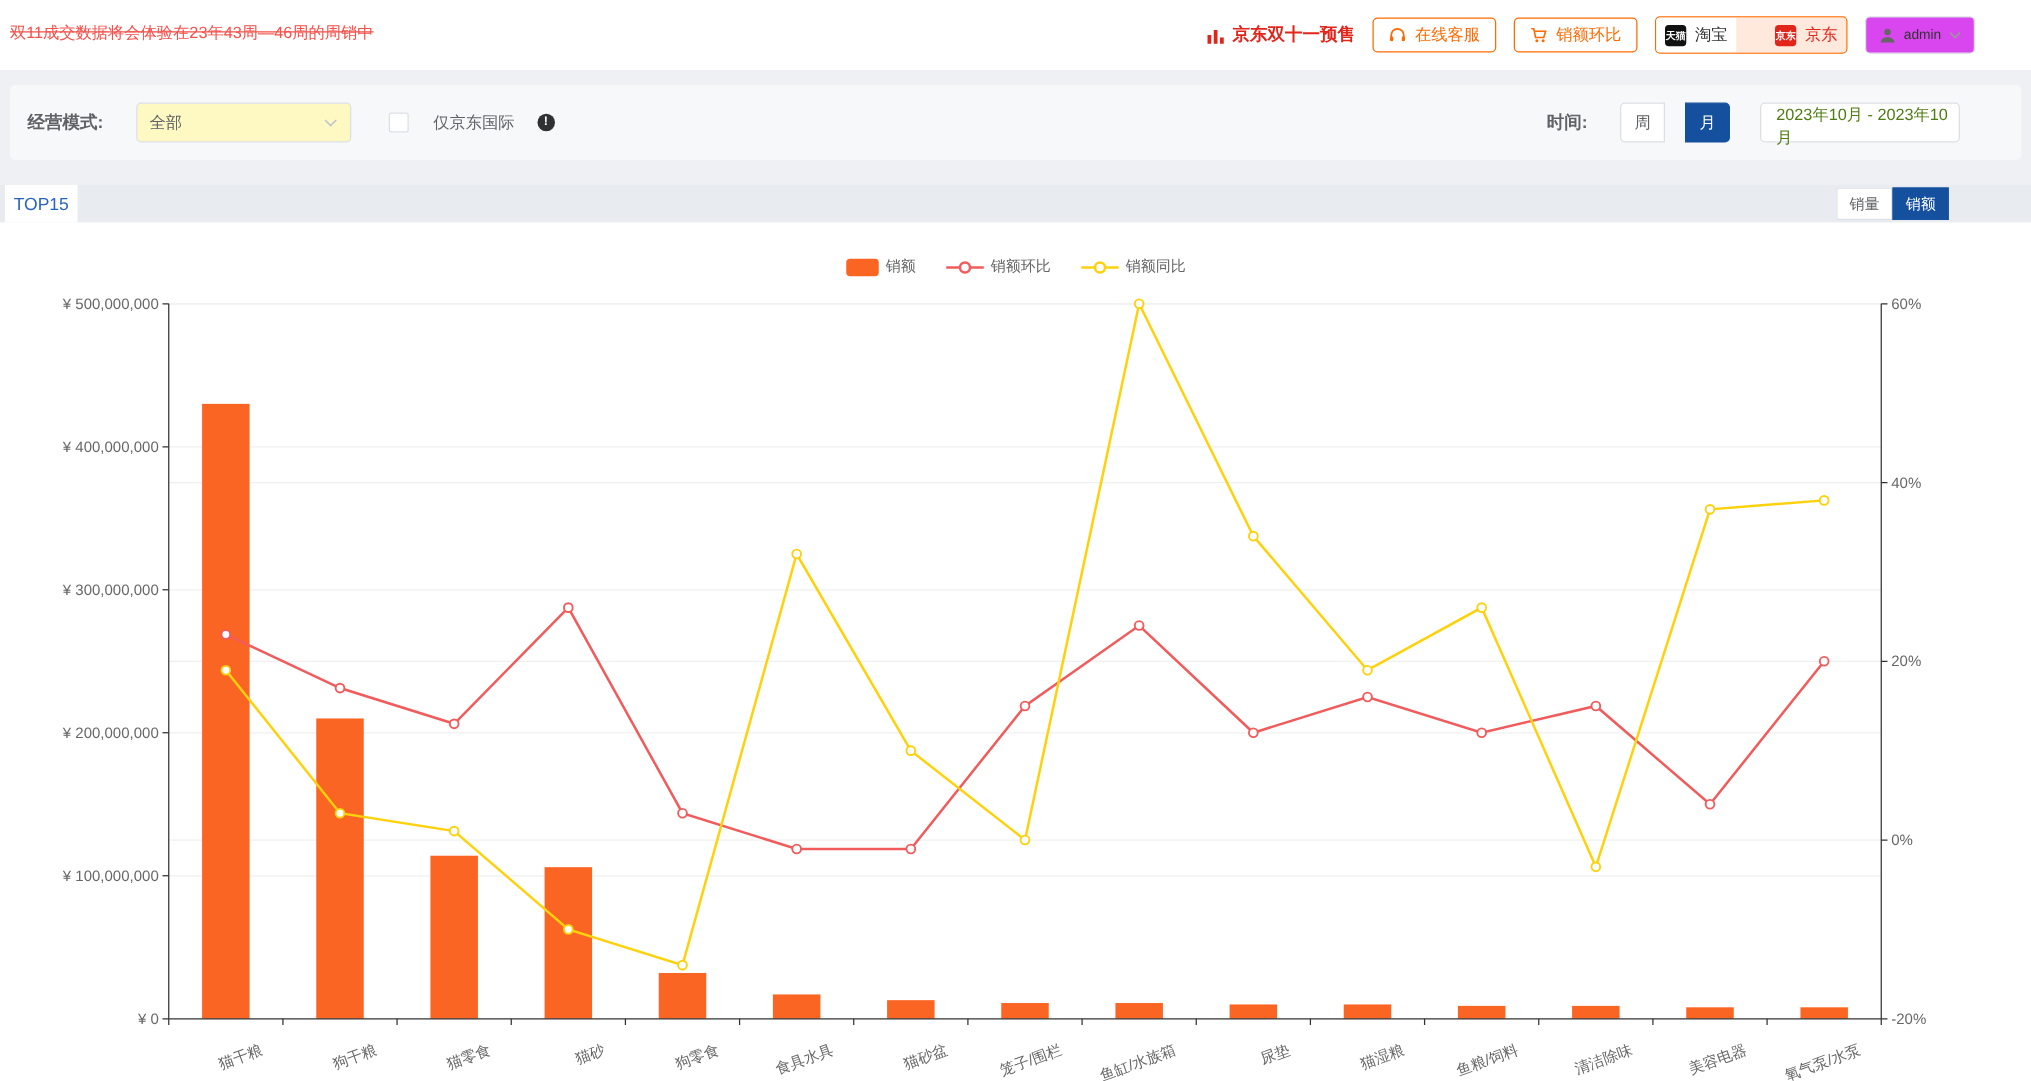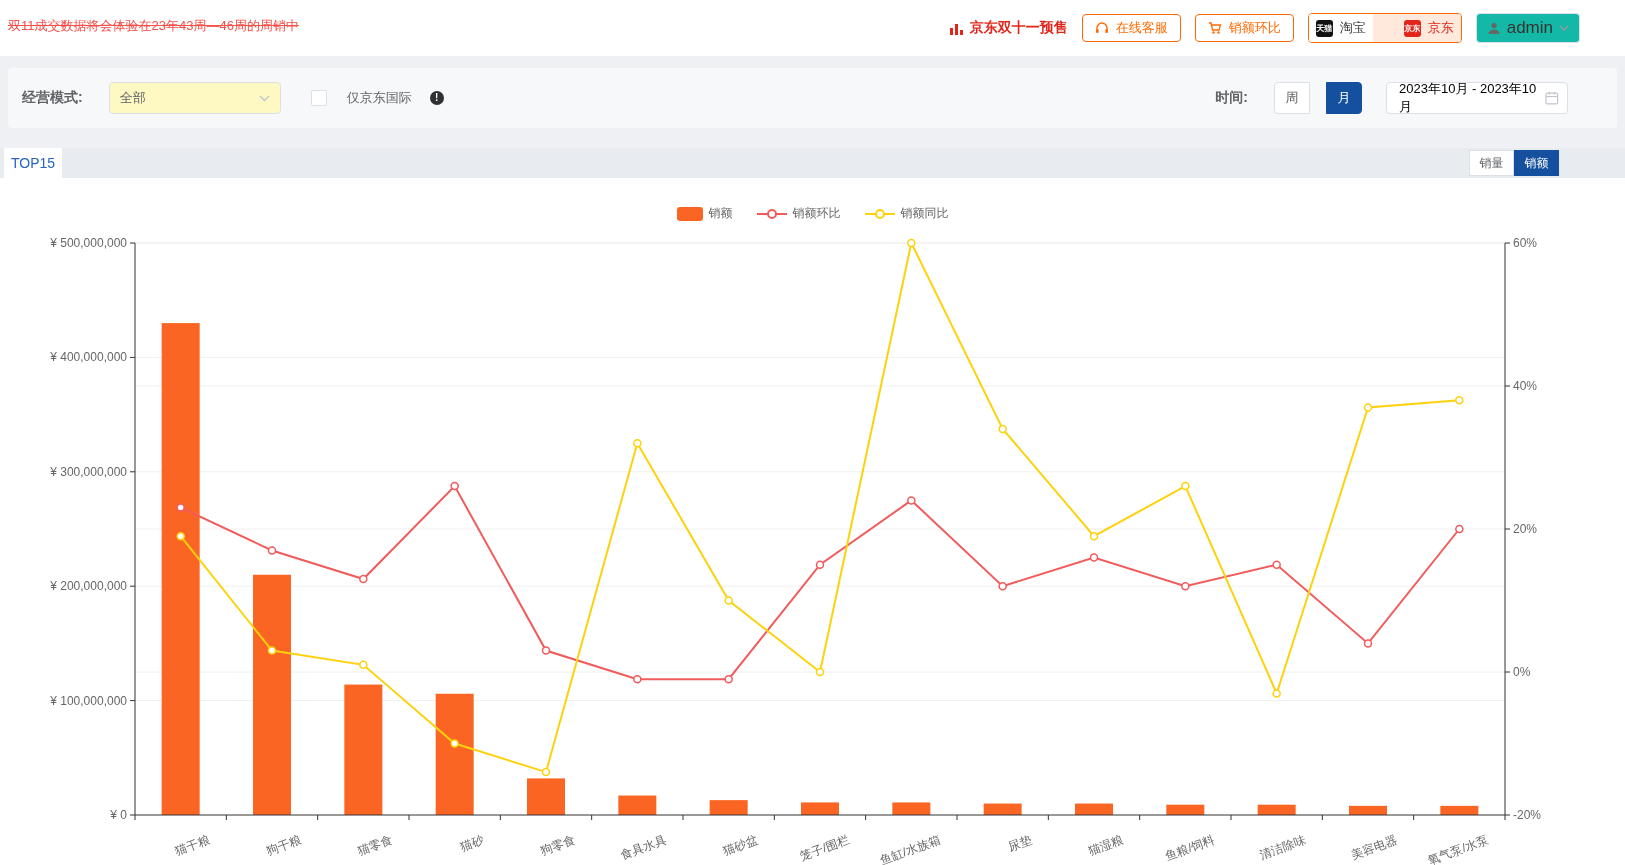--- a/index.html
+++ b/index.html
@@ -16,41 +16,41 @@
         border-radius:4px;display:flex;align-items:center;gap:7px;font-size:13px;cursor:pointer;box-sizing:border-box;}
   .combo{height:28px;border:1px solid #ff6a00;border-radius:4px;display:flex;align-items:stretch;
          overflow:hidden;font-size:13px;cursor:pointer;}
   .combo .seg{display:flex;align-items:center;gap:7px;padding:0 7px;}
   .combo .seg.tb{background:#fff;color:#333;}
   .combo .seg.jd{background:#ffe9dd;color:#e1251b;padding-left:31px;}
   .badge{width:17px;height:17px;border-radius:3px;color:#fff;font-size:8px;line-height:17px;
          text-align:center;font-weight:bold;}
   .badge.tmall{background:#111;}
   .badge.jdb{background:#e1251b;}
-  .userbtn{height:28px;padding:0 10px;border:1px solid #dcdfe6;border-radius:4px;background:#14b8a6;
-           display:flex;align-items:center;gap:6px;font-size:17px;color:#333;cursor:pointer;}
+  .userbtn{height:28px;padding:0 10px;border:1px solid #dcdfe6;border-radius:4px;background:#d946ef;
+           display:flex;align-items:center;gap:6px;font-size:11px;color:#333;cursor:pointer;}
 
   
   .filterbar{position:absolute;left:8px;right:8px;top:68px;height:60px;background:#f7f8fa;border-radius:4px;}
   .fgroup{position:absolute;top:14px;display:flex;align-items:center;gap:16px;}
   .flabel{font-size:14px;font-weight:bold;color:#606266;margin-right:10px;white-space:nowrap;}
   .select{height:32px;background:#fef9c3;border:1px solid #dcdfe6;border-radius:4px;display:flex;
           align-items:center;justify-content:space-between;padding:0 10px;font-size:13px;color:#606266;
           box-sizing:border-box;cursor:pointer;}
   .chk{width:14px;height:14px;border:1px solid #dcdfe6;border-radius:2px;background:#fff;cursor:pointer;}
   .chklabel{font-size:13px;color:#606266;margin-left:4px;}
   .info{width:14px;height:14px;border-radius:50%;background:#303133;color:#fff;font-size:10px;
         font-weight:bold;text-align:center;line-height:14px;margin-left:2px;}
   .tgl{height:32px;width:36px;box-sizing:border-box;font-size:13px;display:flex;align-items:center;
        justify-content:center;cursor:pointer;}
   .tgl.off{background:#fff;border:1px solid #dcdfe6;color:#606266;border-radius:4px 0 0 4px;}
   .tgl.on{background:#15509e;color:#fff;border:1px solid #15509e;border-radius:0 4px 4px 0;}
-  .datebox{height:32px;width:182px;margin-left:8px;background:#fff;border:1px solid #dcdfe6;border-radius:4px;
+  .datebox{height:32px;width:160px;margin-left:8px;background:#fff;border:1px solid #dcdfe6;border-radius:4px;
            box-sizing:border-box;display:flex;align-items:center;justify-content:space-between;
-           padding:0 8px 0 12px;font-size:13px;color:#000000;cursor:pointer;}
+           padding:0 8px 0 12px;font-size:13px;color:#4d7c0f;cursor:pointer;flex-direction:column;}
 
   
   .tabrow{position:absolute;left:0;right:0;top:148px;height:30px;background:#e8ecf1;}
   .tab{position:absolute;left:4px;top:0;height:30px;width:58px;background:#fff;color:#2563c0;
        font-size:14px;display:flex;align-items:center;justify-content:center;cursor:pointer;}
   .minitgl{position:absolute;top:2px;height:26px;width:45px;font-size:12px;display:flex;align-items:center;
            justify-content:center;box-sizing:border-box;cursor:pointer;text-align:center;}
   .minitgl.off{right:111px;background:#fff;border:1px solid #dcdfe6;color:#606266;}
   .minitgl.on{right:66px;background:#15509e;border:1px solid #15509e;color:#fff;}
   .card{position:absolute;left:0;right:0;top:178px;bottom:0;background:#fff;}

